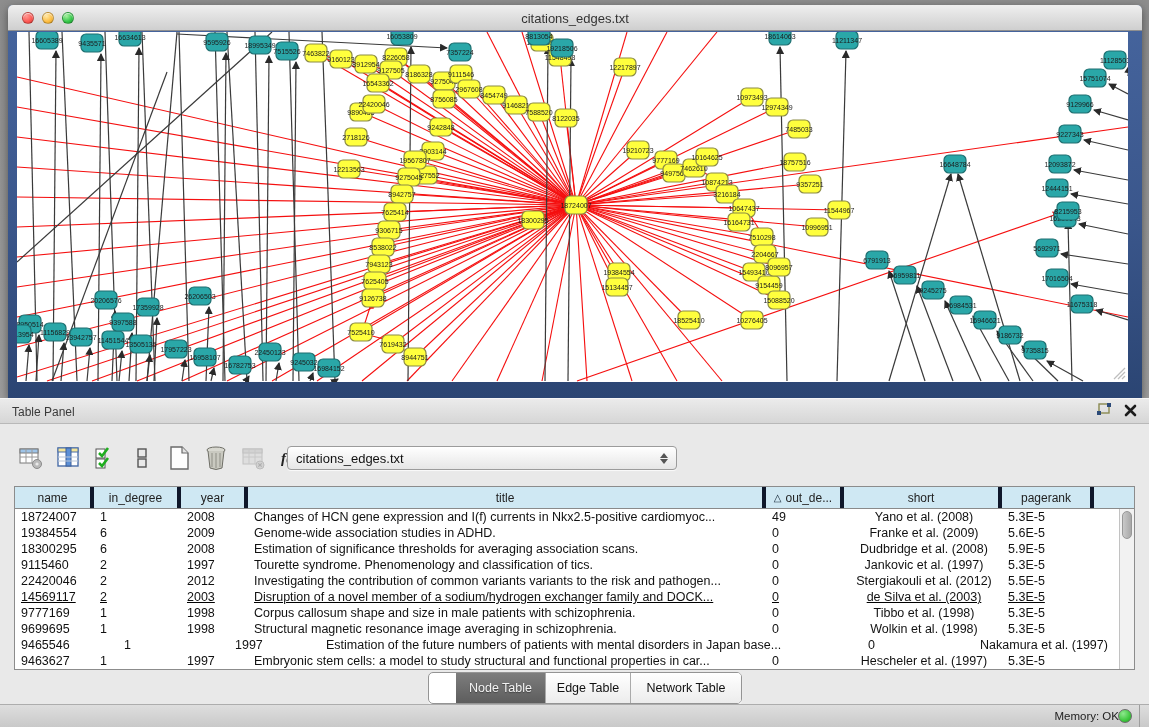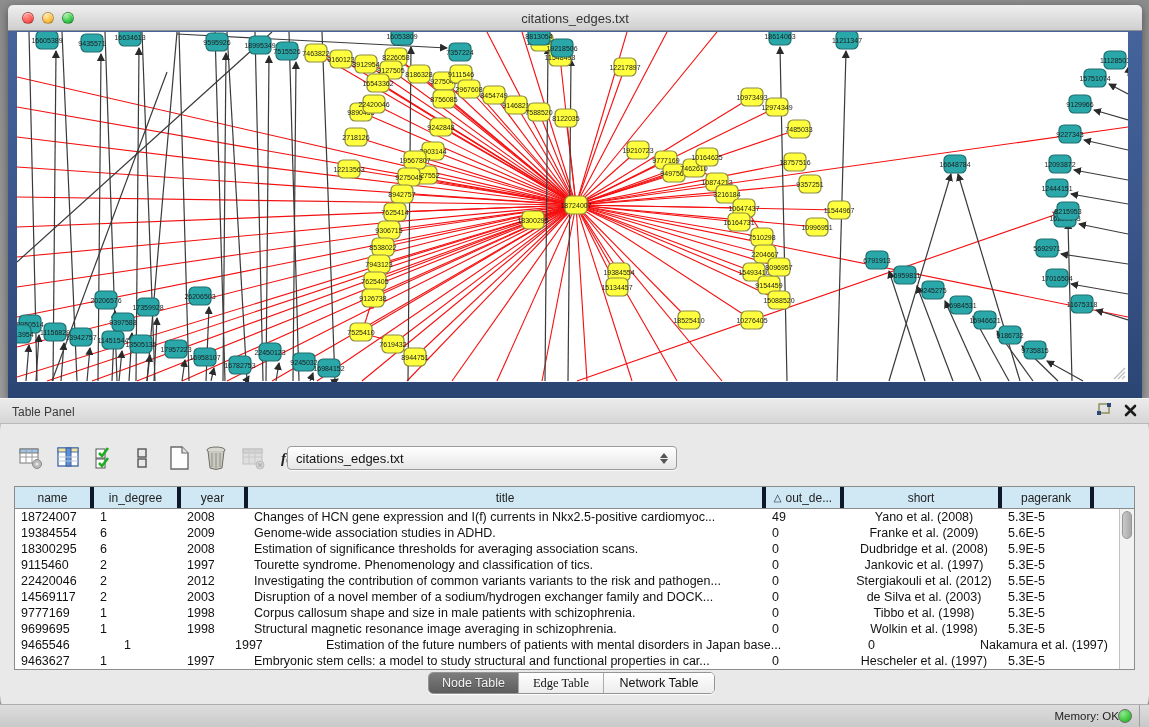--- a/index.html
+++ b/index.html
@@ -27,21 +27,21 @@
   .light.yellow { background:radial-gradient(circle at 35% 30%, #ffe9a8, #fdbc40 60%, #d99a1d); }
   .light.green  { background:radial-gradient(circle at 35% 30%, #a8f0a0, #33c748 60%, #1f9a30); }
 
   .net-canvas { position:absolute; left:9px; top:27px; width:1111px; height:350px;
                 background:#ffffff; overflow:hidden; }
   .net-canvas svg { display:block; }
   .grip { position:absolute; right:2px; bottom:2px; width:16px; height:16px; opacity:.55; }
 
   
   .table-panel { position:absolute; left:0; top:398px; width:1149px; height:329px;
-                 background:#e9e9e9;border-radius:32px; }
+                 background:#e9e9e9; }
   .panel-titlebar { position:absolute; left:0; top:0; width:100%; height:26px;
                     background:linear-gradient(180deg,#ebebeb,#d6d6d6);
                     border-top:1px solid #f6f6f6; border-bottom:1px solid #b8b8b8; }
   .panel-title { position:absolute; left:12px; top:6px; font-size:12px; color:#3a3a3a; }
   .panel-btns { position:absolute; right:12px; top:4px; display:flex; gap:12px; align-items:center; }
 
   .toolbar { position:absolute; left:18px; top:46px; height:28px; display:flex;
              align-items:center; gap:11px; }
   .tb-icon { width:26px; height:26px; display:flex; align-items:center; justify-content:center; }
   .fx { font-family:"Liberation Serif", serif; font-style:italic; font-weight:bold;
@@ -70,23 +70,23 @@
   .t-row { display:grid; height:16px; }
   .t-row .tc { font-size:12.5px; color:#111; white-space:nowrap; overflow:hidden;
                padding:0 4px 0 6px; line-height:16px; }
   .t-row .tc.center { text-align:center; }
   .v-scroll { position:absolute; right:0; top:22px; width:15px; height:160px;
               background:#f2f2f2; border-left:1px solid #c2c2c2; }
   .v-thumb { position:absolute; left:2px; top:2px; width:10px; height:28px;
              border-radius:5px; background:linear-gradient(90deg,#c9c9c9,#a8a8a8);
              border:1px solid #979797; }
 
-  .tabs { position:absolute; left:428px; top:274px; height:22px; display:flex;
+  .tabs { position:absolute; left:428px; top:274px; height:32px; display:flex;
           border:1px solid #949494; border-radius:5px; overflow:hidden;
-          background:#fff; box-shadow:0 1px 1px rgba(255,255,255,.9); }
+          background:#fff; box-shadow:0 1px 1px rgba(255,255,255,.9);padding-left:27px; }
   .tab { font-size:12.5px; display:flex; align-items:center; justify-content:center;
          border-right:1px solid #aaa; color:#111;
          background:linear-gradient(180deg,#ffffff,#ececec); }
   .tab:last-child { border-right:none; }
   .tab.selected { background:linear-gradient(180deg,#7d7d7d,#5d5d5d); color:#f3f3f3;
                   text-shadow:0 1px 1px rgba(0,0,0,.4); }
 
   
   .status-bar { position:absolute; left:0; bottom:0; width:1149px; height:23px;
                 background:linear-gradient(180deg,#dedede,#c9c9c9);
@@ -899,21 +899,21 @@
           </div>
           <div class="t-row" style="grid-template-columns: 79px 87px 67px 518px 78px 158px 92px 1fr;">
             <div class="tc">22420046</div>
             <div class="tc">2</div>
             <div class="tc">2012</div>
             <div class="tc">Investigating the contribution of common variants variants to the risk and pathogen...</div>
             <div class="tc">0</div>
             <div class="tc center">Stergiakouli et al. (2012)</div>
             <div class="tc">5.5E-5</div>
           </div>
-          <div class="t-row" style="grid-template-columns: 79px 87px 67px 518px 78px 158px 92px 1fr;">
+          <div class="t-row" style="grid-template-columns: 79px 87px 67px 518px 78px 158px 92px 1fr; text-decoration: underline;">
             <div class="tc">14569117</div>
             <div class="tc">2</div>
             <div class="tc">2003</div>
             <div class="tc">Disruption of a novel member of a sodium/hydrogen exchanger family and DOCK...</div>
             <div class="tc">0</div>
             <div class="tc center">de Silva et al. (2003)</div>
             <div class="tc">5.3E-5</div>
           </div>
           <div class="t-row" style="grid-template-columns: 79px 87px 67px 518px 78px 158px 92px 1fr;">
             <div class="tc">9777169</div>
@@ -952,21 +952,21 @@
             <div class="tc">5.3E-5</div>
           </div>
         </div>
       <div class="v-scroll">
         <div class="v-thumb"></div>
       </div>
     </div>
 
     <div class="tabs" id="tabs">
         <div class="tab selected" style="width: 90px;">Node Table</div>
-        <div class="tab" style="width: 85px; font-family: Liberation Serif, serif;">Edge Table</div>
+        <div class="tab" style="width: 85px;">Edge Table</div>
         <div class="tab" style="width: 110px;">Network Table</div>
       </div>
   </div>
 
   <div class="status-bar">
     <span class="mem">Memory: OK</span>
     <span class="mem-dot"></span>
     <span class="status-div"></span>
   </div>
 

